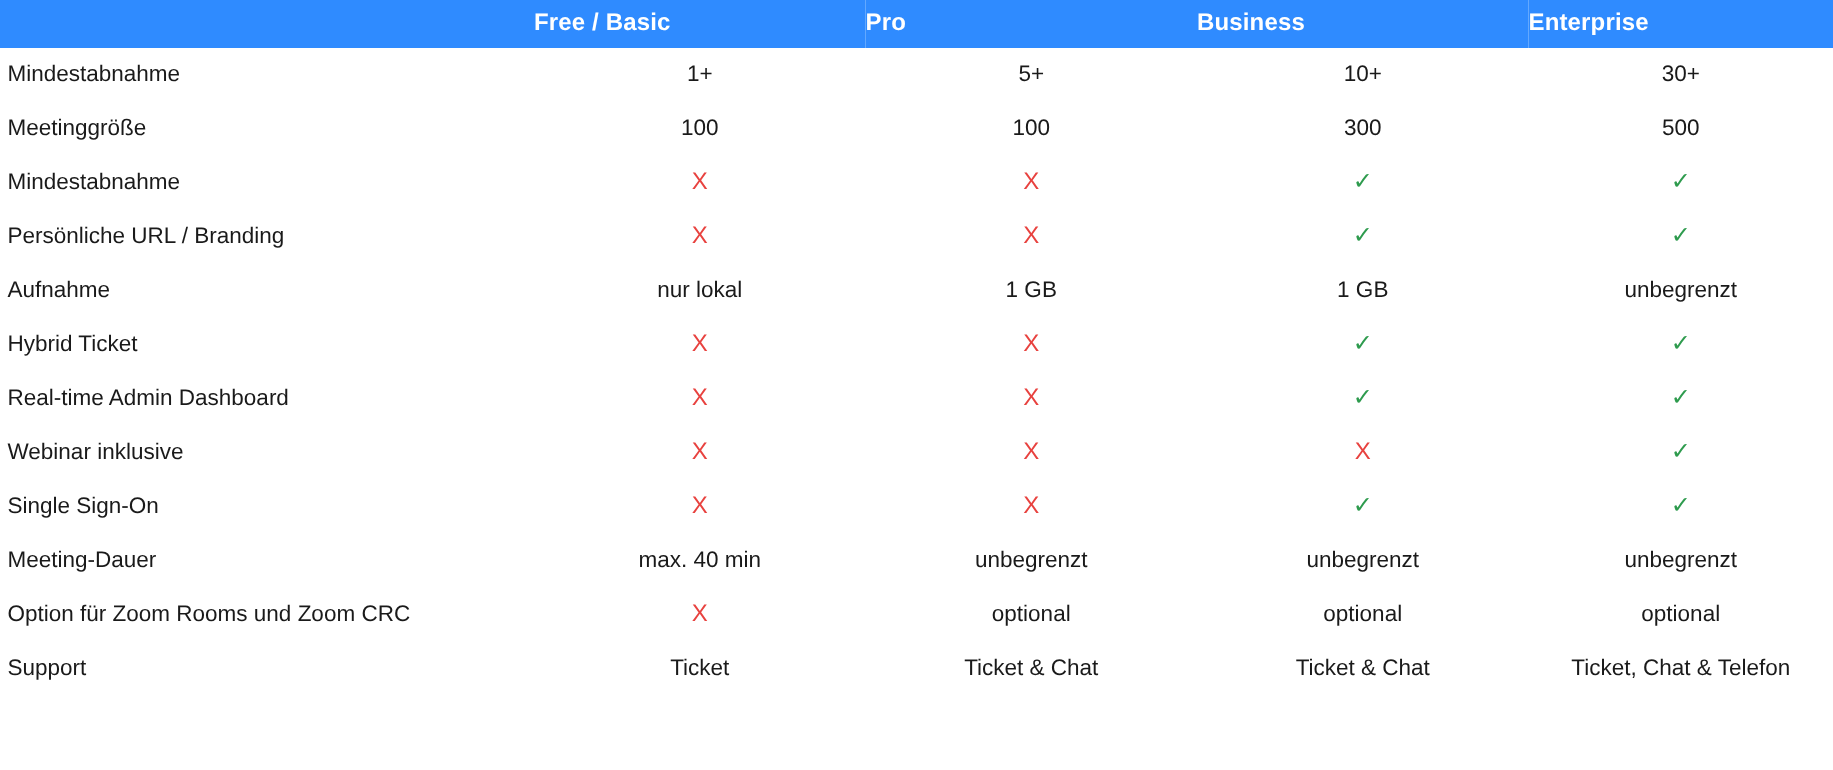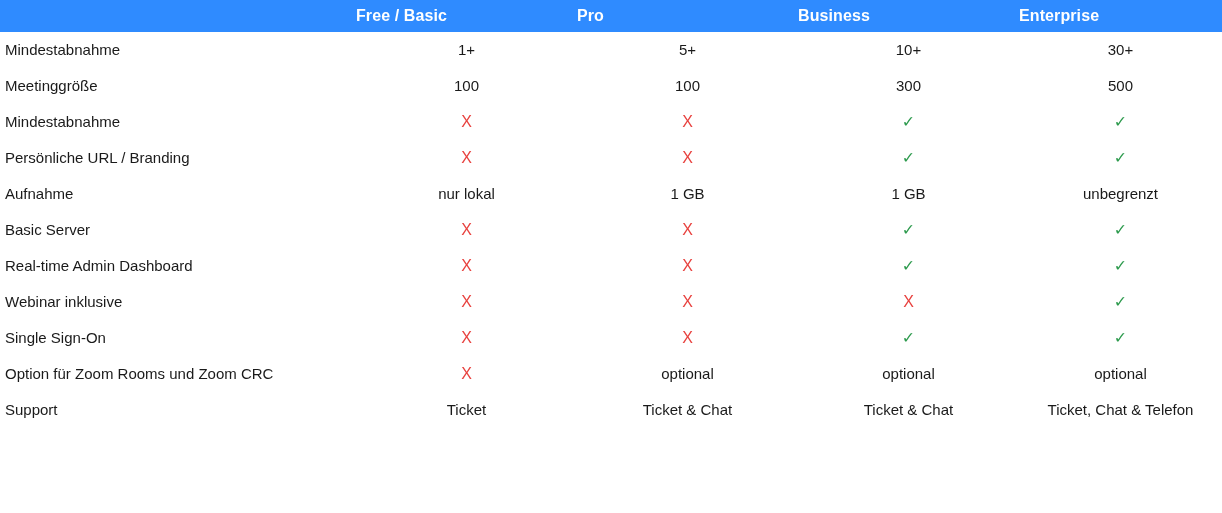--- a/index.html
+++ b/index.html
@@ -125,21 +125,21 @@
         <td class="mark-yes">✓</td>
       </tr>
       <tr>
         <td class="feature-cell">Aufnahme</td>
         <td>nur lokal</td>
         <td>1 GB</td>
         <td>1 GB</td>
         <td>unbegrenzt</td>
       </tr>
       <tr>
-        <td class="feature-cell">Basic Server</td>
+        <td class="feature-cell">Hybrid Ticket</td>
         <td class="mark-no">X</td>
         <td class="mark-no">X</td>
         <td class="mark-yes">✓</td>
         <td class="mark-yes">✓</td>
       </tr>
       <tr>
         <td class="feature-cell">Real-time Admin Dashboard</td>
         <td class="mark-no">X</td>
         <td class="mark-no">X</td>
         <td class="mark-yes">✓</td>
@@ -153,20 +153,27 @@
         <td class="mark-yes">✓</td>
       </tr>
       <tr>
         <td class="feature-cell">Single Sign-On</td>
         <td class="mark-no">X</td>
         <td class="mark-no">X</td>
         <td class="mark-yes">✓</td>
         <td class="mark-yes">✓</td>
       </tr>
       <tr>
+        <td class="feature-cell">Meeting-Dauer</td>
+        <td>max. 40 min</td>
+        <td>unbegrenzt</td>
+        <td>unbegrenzt</td>
+        <td>unbegrenzt</td>
+      </tr>
+      <tr>
         <td class="feature-cell">Option für Zoom Rooms und Zoom CRC</td>
         <td class="mark-no">X</td>
         <td>optional</td>
         <td>optional</td>
         <td>optional</td>
       </tr>
       <tr>
         <td class="feature-cell">Support</td>
         <td>Ticket</td>
         <td>Ticket &amp; Chat</td>

